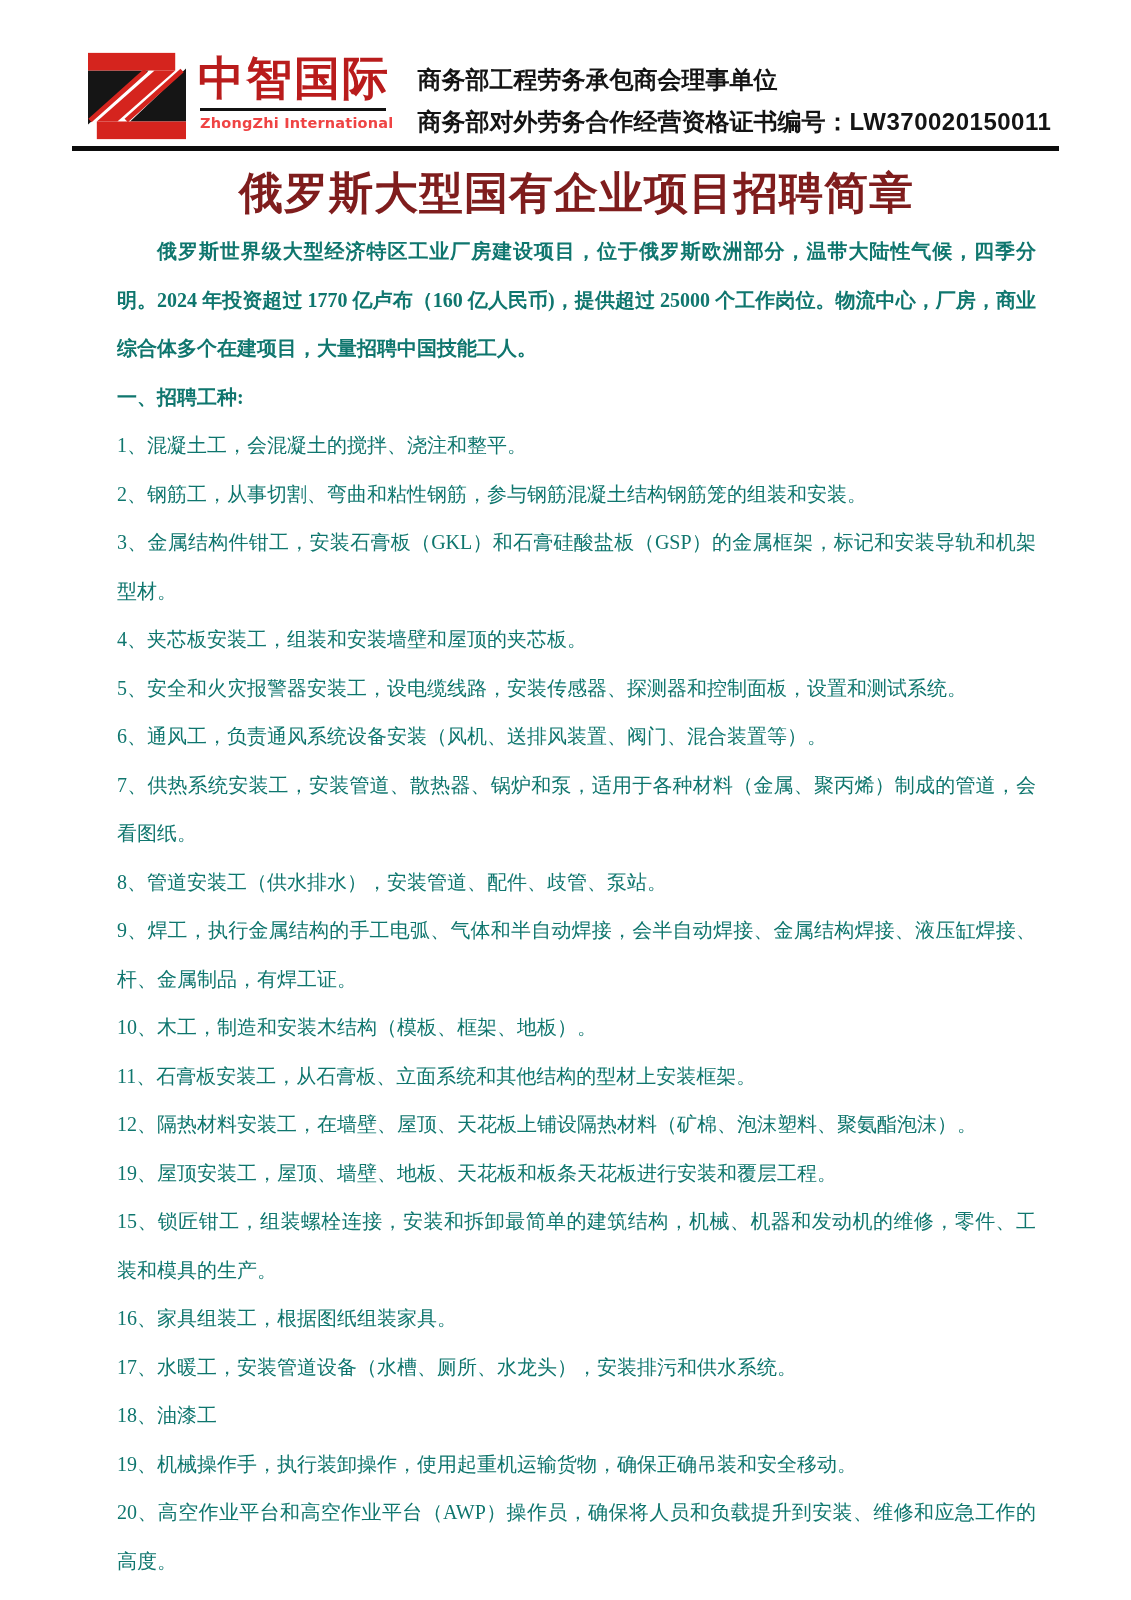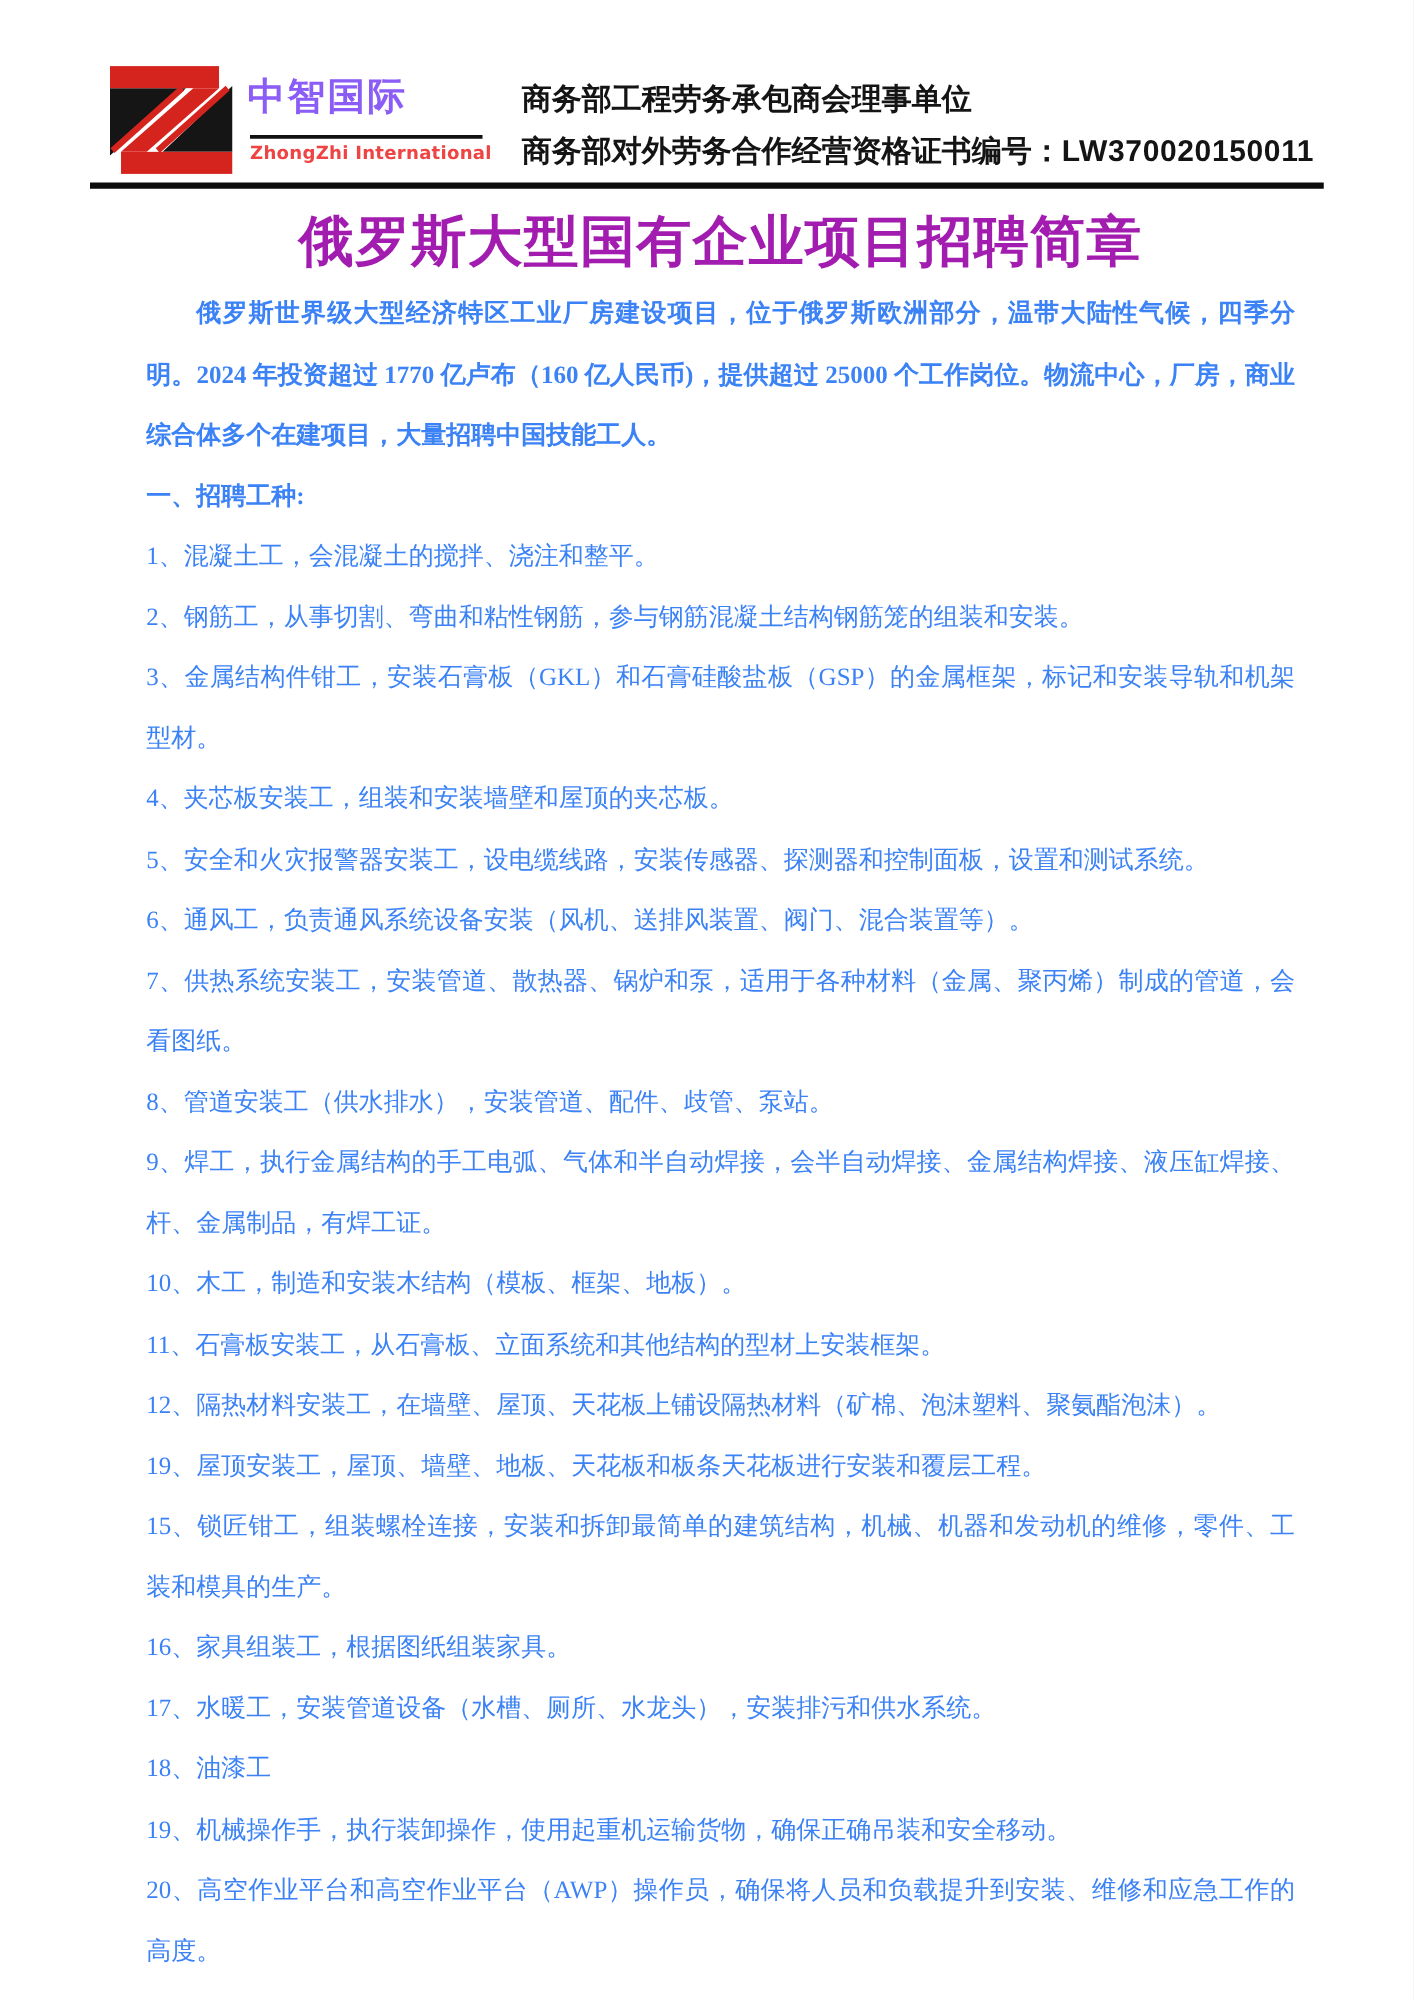--- a/index.html
+++ b/index.html
@@ -20,24 +20,24 @@
     align-items: flex-start;
     padding: 48px 70px 0 88px;
     height: 146px;
   }
   .logo-block { display: flex; align-items: flex-start; }
   .logo-mark { width: 98px; height: 96px; flex: 0 0 auto; }
   .brand-text { margin-left: 12px; margin-top: 4px; }
   .brand-cn {
     font-family: "DejaVu Sans", "Liberation Sans", sans-serif;
     font-weight: bold;
-    font-size: 30px;
+    font-size: 46px;
     line-height: 52px;
     letter-spacing: 2px;
-    color: #8b5cf6;
+    color: #b91c1c;
     white-space: nowrap;
   }
   .brand-divider { height: 0; border-top: 3px solid #111; margin: 4px 0 4px 2px; width: 186px; }
   .brand-en {
     font-family: "DejaVu Sans", "Liberation Sans", sans-serif;
     font-weight: bold;
     font-size: 14.5px;
     letter-spacing: 0.2px;
     color: #ef4444;
     white-space: nowrap;
@@ -56,23 +56,23 @@
   .rule { margin: 0 72px; height: 5px; background: #0d0d0d; }
   
   .doc { padding: 0 95px 0 117px; }
   .doc-title {
     margin: 14px 0 0;
     font-size: 44px;
     font-weight: bold;
     line-height: 58px;
     text-align: center;
     letter-spacing: 1px;
-    color: #a21caf;
+    color: #7f1d1d;
   }
-  .doc p { margin: 0; font-size: 20px; line-height: 48.5px; text-align: justify; color: #3b82f6; }
+  .doc p { margin: 0; font-size: 20px; line-height: 48.5px; text-align: justify; color: #0f766e; }
   p.intro { font-weight: bold; text-indent: 2em; margin-top: 4px; }
   p.section-heading { font-weight: bold; }
   p.job { font-weight: normal; }
 </style>
 </head>
 <body>
 
 <div class="page">
 
   <header class="letterhead">

